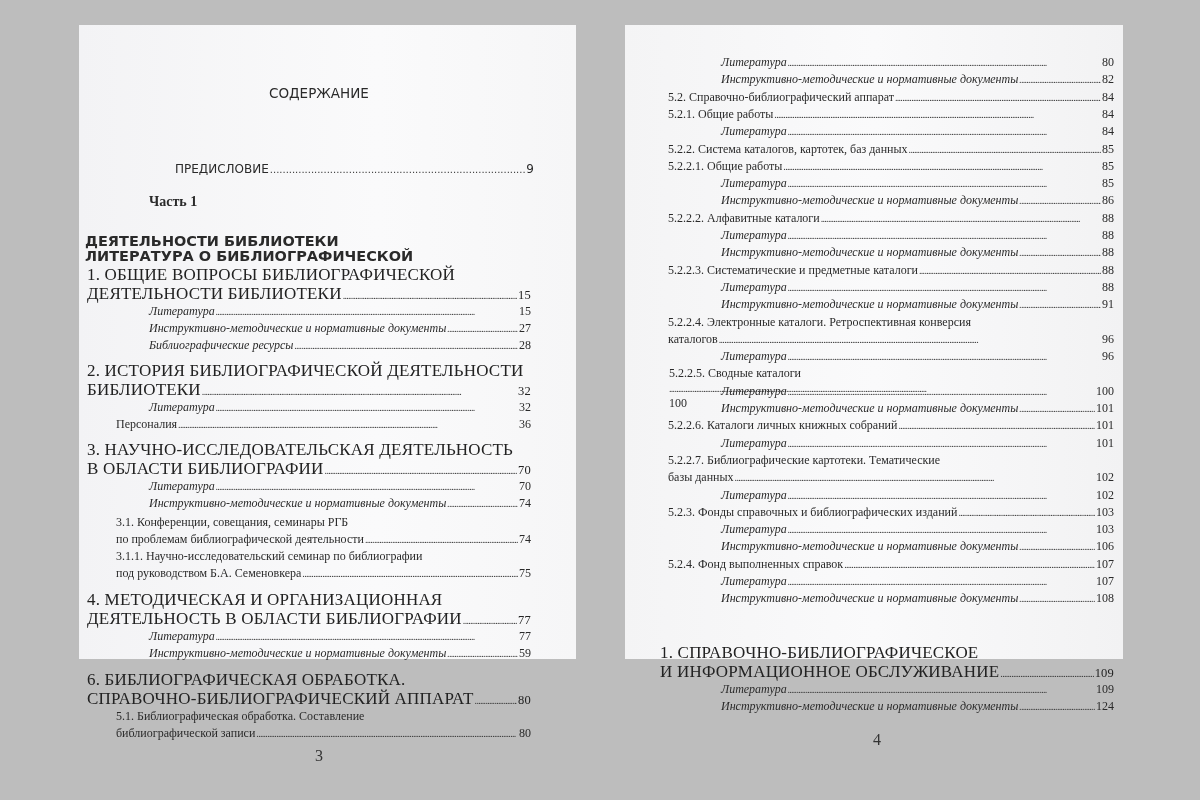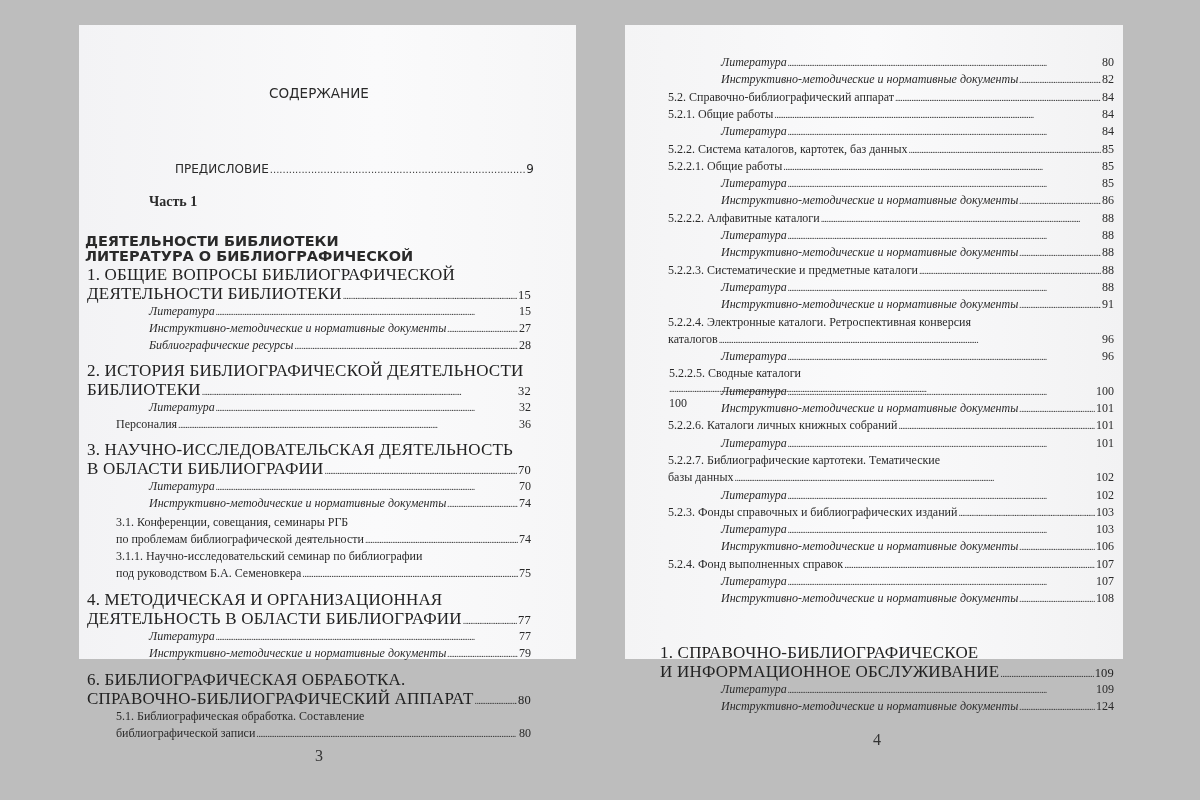--- a/index.html
+++ b/index.html
@@ -122,21 +122,21 @@
       <span class="p secnum">77</span>
   </div>
   <div class="row ital" style="left:70px;right:45px;top:604px;">
       <span class="t">Литература</span>
       <span class="d"></span>
       <span class="p" style="font-style:normal">77</span>
     </div>
   <div class="row ital" style="left:70px;right:45px;top:621px;">
       <span class="t">Инструктивно-методические и нормативные документы</span>
       <span class="d"></span>
-      <span class="p" style="font-style:normal">79</span>
+      <span class="p" style="font-style:normal">59</span>
     </div>
 
   <div class="line h1" style="left:8px;top:645px;">6. БИБЛИОГРАФИЧЕСКАЯ ОБРАБОТКА.</div>
   <div class="row h1" style="left:8px;right:45px;top:664px;">
     <span class="t">СПРАВОЧНО-БИБЛИОГРАФИЧЕСКИЙ АППАРАТ</span>
       <span class="d"></span>
       <span class="p secnum">80</span>
   </div>
   <div class="line lvl2" style="left:37px;top:684px;">5.1. Библиографическая обработка. Составление</div>
   <div class="row lvl2" style="left:37px;right:45px;top:701px;">

